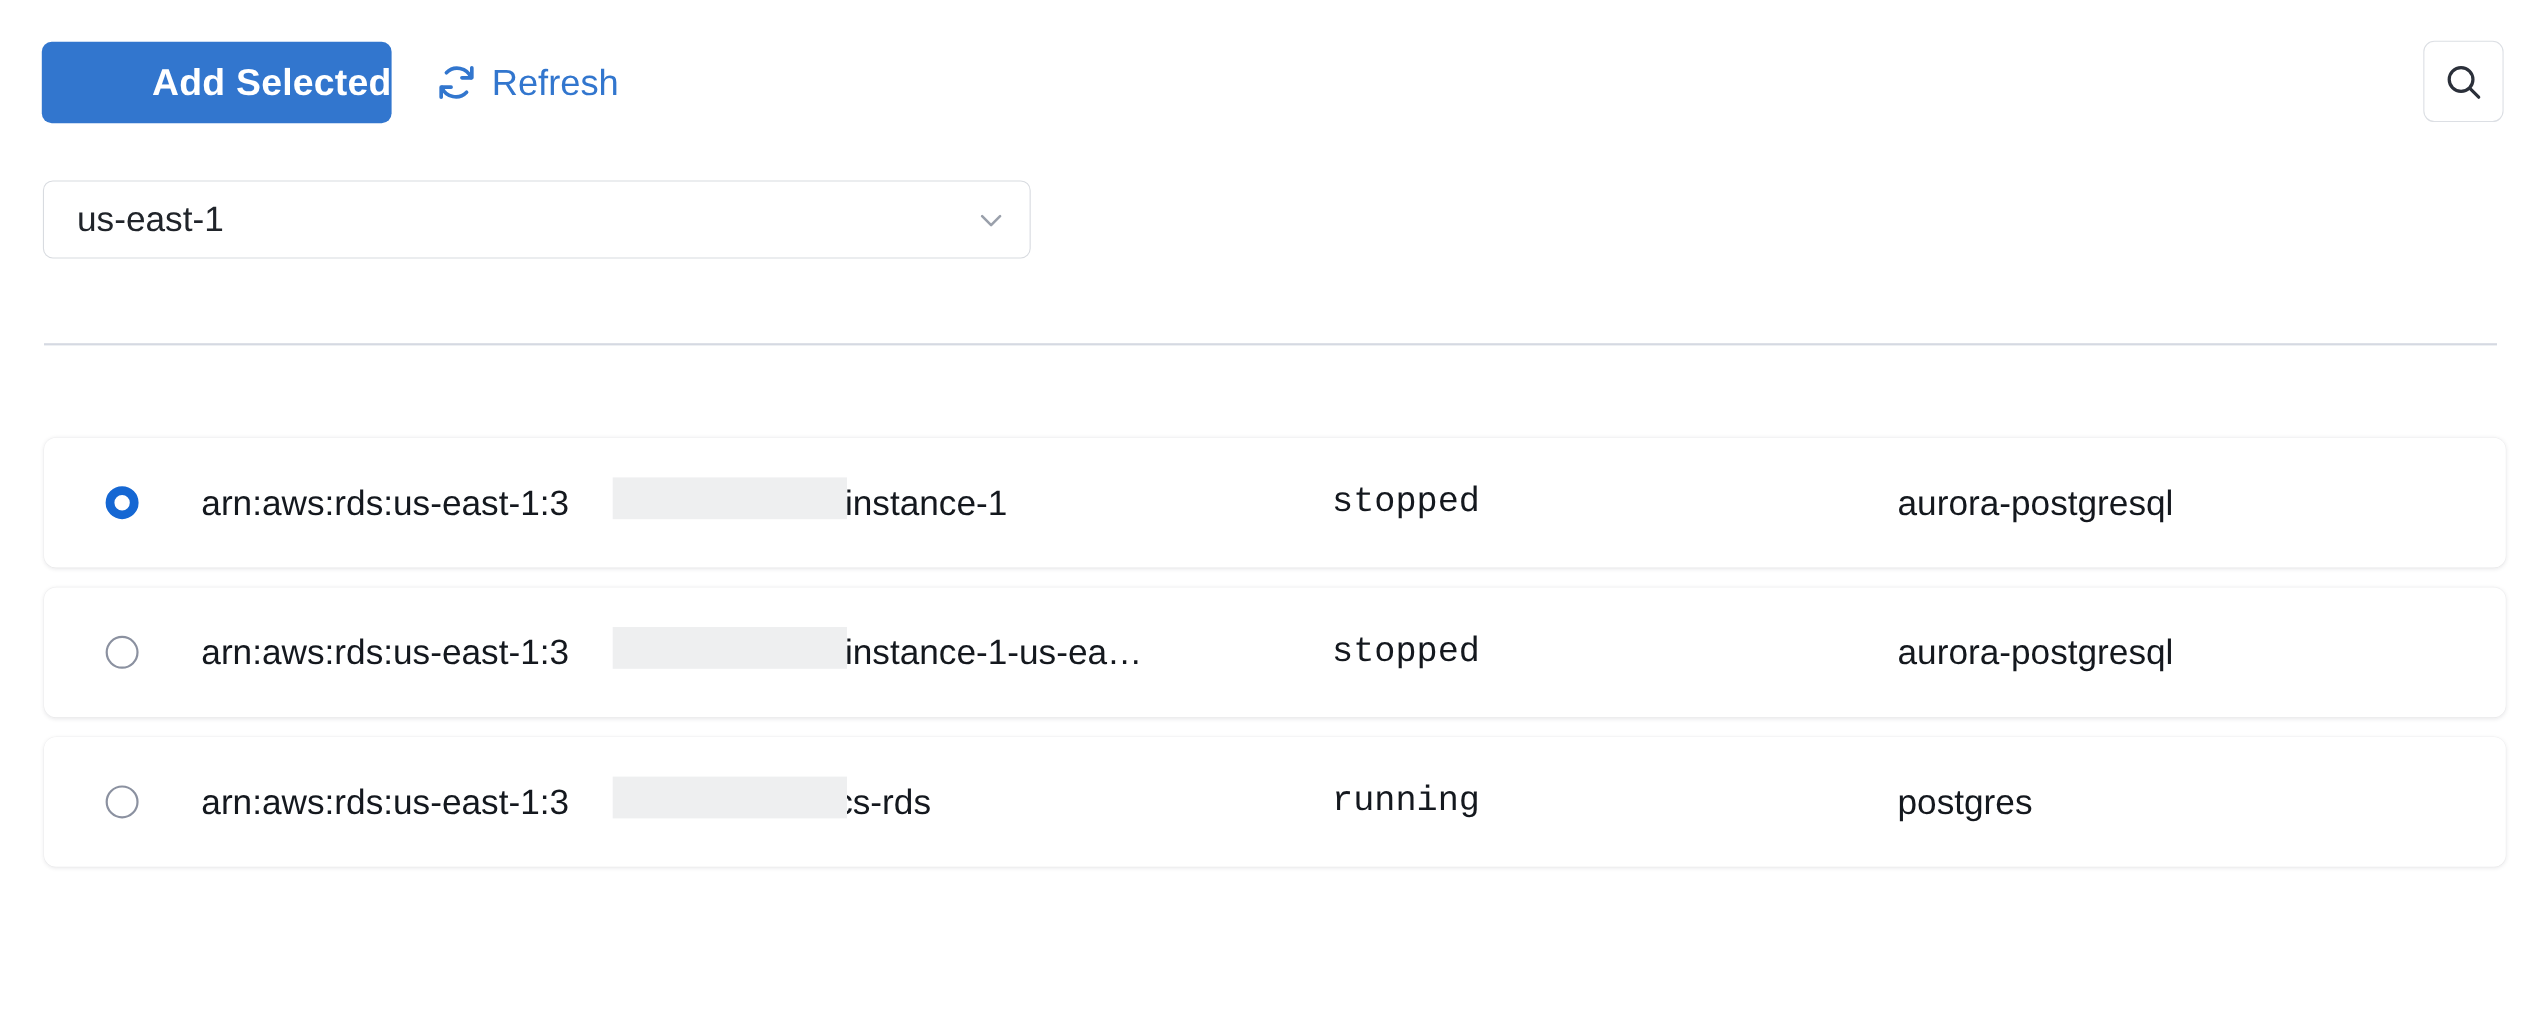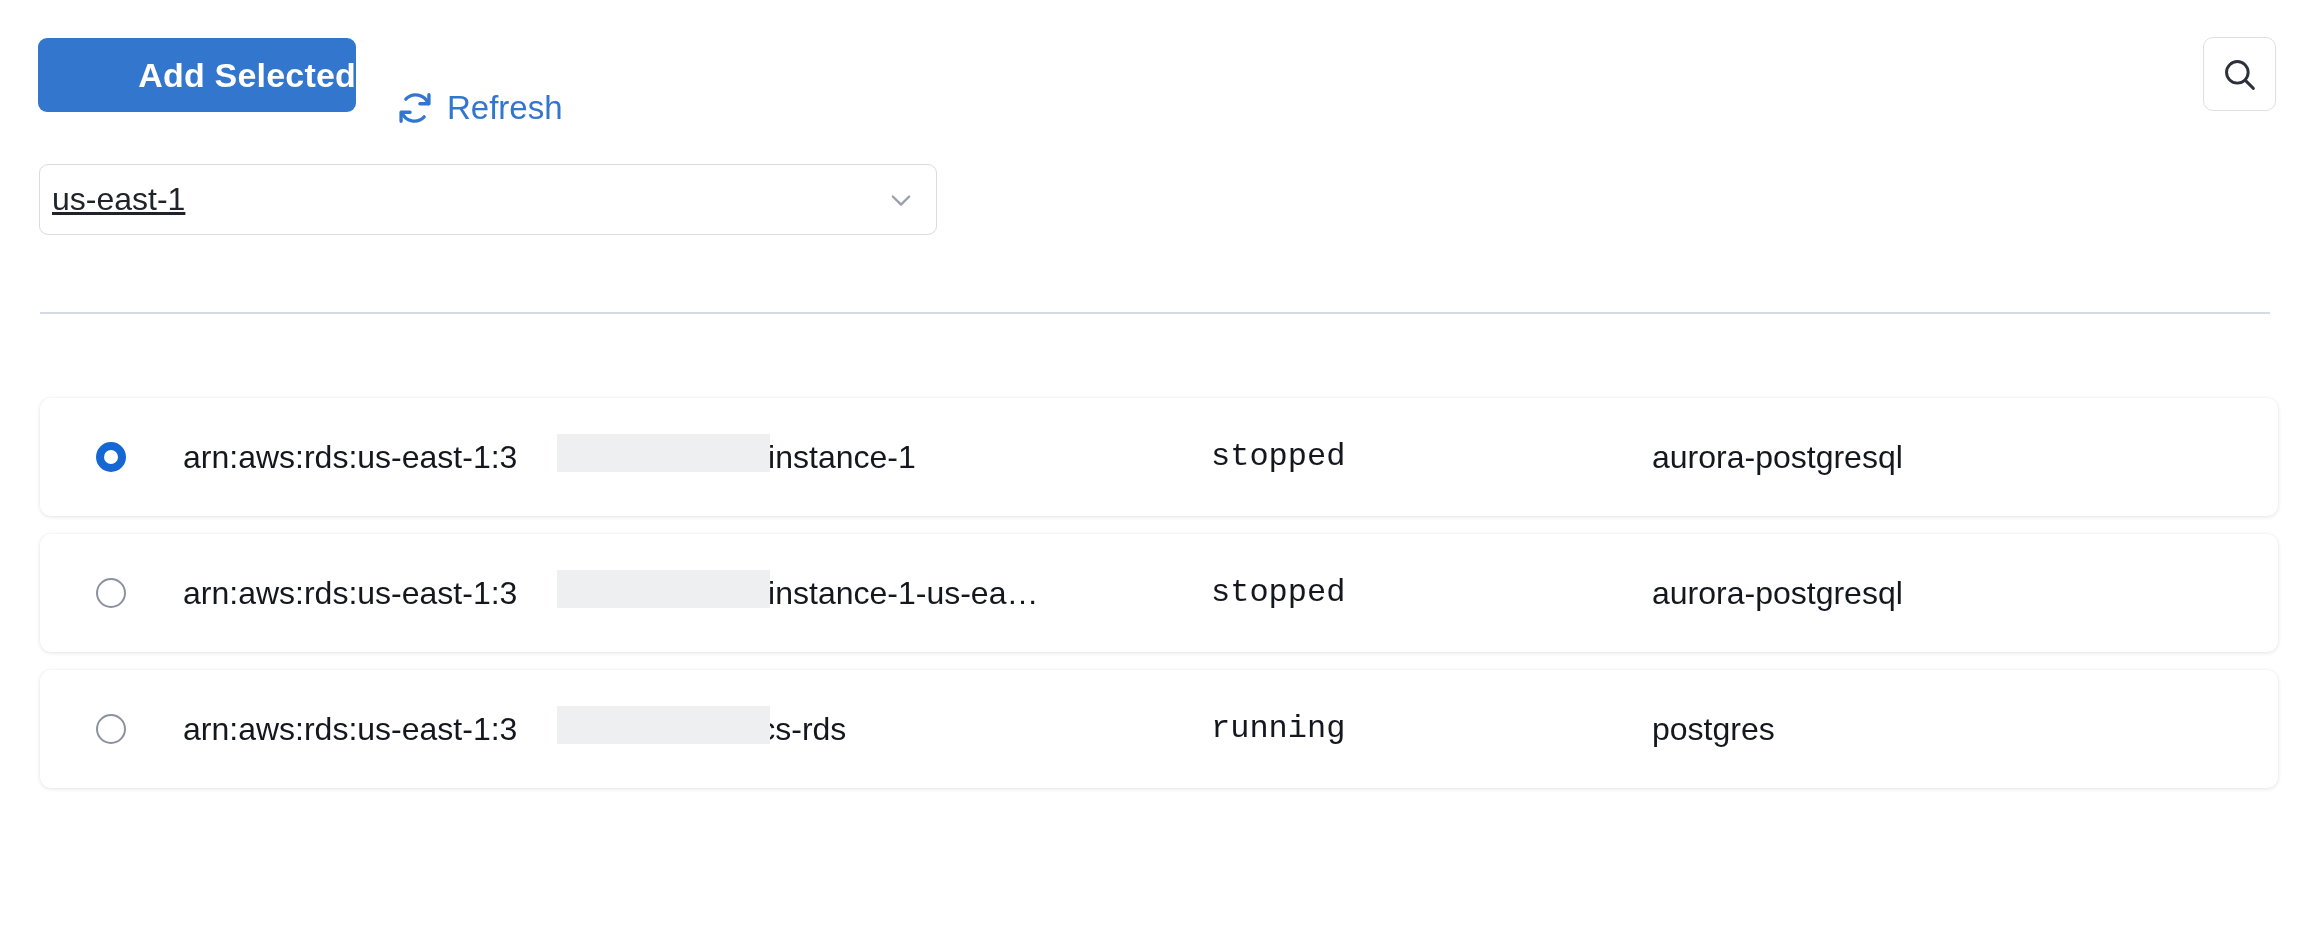--- a/index.html
+++ b/index.html
@@ -50,21 +50,20 @@
     top: 48px;
     height: 54px;
     display: flex;
     align-items: center;
     gap: 13px;
     background: transparent;
     border: none;
     padding: 0;
     cursor: pointer;
     color: #3276ce;
-    margin-top: 33px;
   }
   .refresh-icon {
     width: 38px;
     height: 38px;
     display: block;
     flex: none;
   }
   .refresh-label {
     font-size: 33px;
     color: #3276ce;
@@ -103,24 +102,23 @@
   .region-select {
     width: 100%;
     height: 100%;
     box-sizing: border-box;
     background: #ffffff;
     border: 1.5px solid #d8dbe0;
     border-radius: 9px;
     font-family: "Liberation Sans", sans-serif;
     font-size: 32px;
     color: #20242a;
-    padding: 0 60px 0 12px;
+    padding: 0 60px 0 30px;
     line-height: 68px;
     cursor: pointer;
-    text-decoration: underline;
   }
   .region-select-value {
     display: block;
     white-space: nowrap;
     overflow: hidden;
     text-overflow: ellipsis;
   }
   .region-chevron-icon {
     position: absolute;
     right: 22px;
@@ -205,21 +203,21 @@
     white-space: nowrap;
     line-height: 1.2;
   }
   .cell.c-id {
     left: 143px;
     max-width: 1040px;
     overflow: hidden;
     text-overflow: ellipsis;
   }
   .cell.c-status { left: 1171px; font-family: Liberation Mono, monospace; }
-  .cell.c-type   { left: 1612px; }
+  .cell.c-type   { left: 1685px; }
 
   .redaction-mask {
     position: absolute;
     background: #eeeff0;
     pointer-events: none;
   }
 </style>
 </head>
 <body>
 

